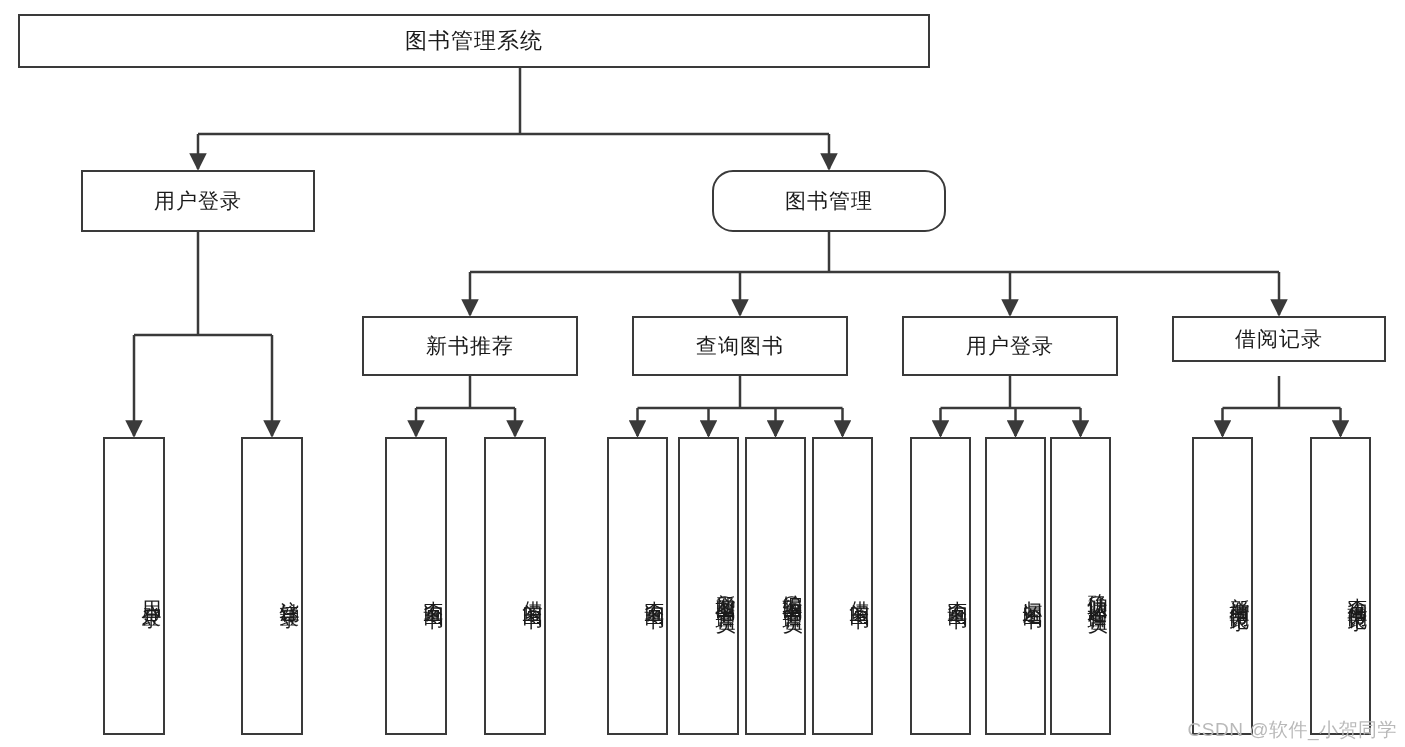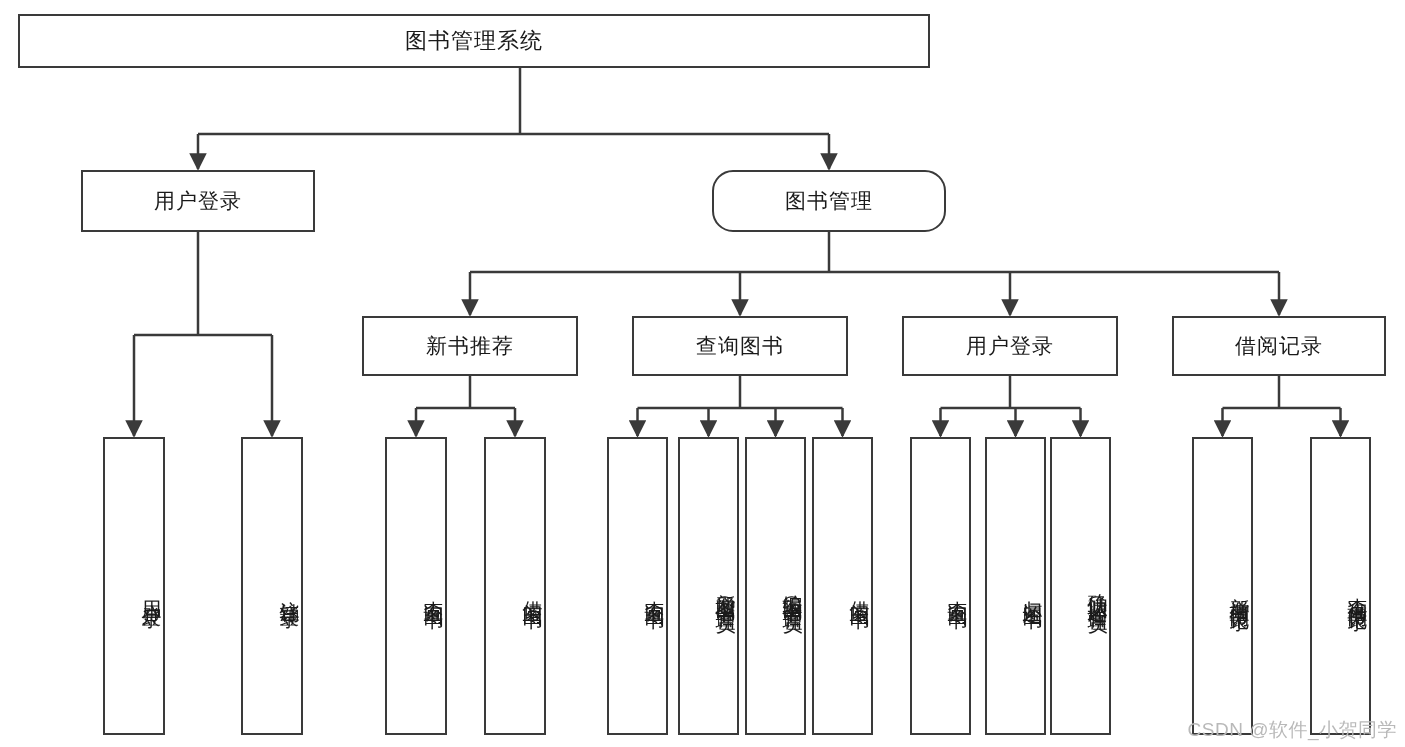--- a/index.html
+++ b/index.html
@@ -87,21 +87,21 @@
       </div>
       <div class="node h" style="left: 362px; top: 316px; width: 216px; height: 60px; border-color: rgb(58, 58, 58); background: rgb(255, 255, 255); color: rgb(26, 26, 26);">
         <span class="txt">新书推荐</span>
       </div>
       <div class="node h" style="left: 632px; top: 316px; width: 216px; height: 60px; border-color: rgb(58, 58, 58); background: rgb(255, 255, 255); color: rgb(26, 26, 26);">
         <span class="txt">查询图书</span>
       </div>
       <div class="node h" style="left: 902px; top: 316px; width: 216px; height: 60px; border-color: rgb(58, 58, 58); background: rgb(255, 255, 255); color: rgb(26, 26, 26);">
         <span class="txt">用户登录</span>
       </div>
-      <div class="node h" style="left: 1172px; top: 316px; width: 214px; height: 60px; border-color: rgb(58, 58, 58); background: rgb(255, 255, 255); color: rgb(26, 26, 26);">
+      <div class="node h" style="left: 1172px; top: 316px; width: 214px; height: 46px; border-color: rgb(58, 58, 58); background: rgb(255, 255, 255); color: rgb(26, 26, 26);">
         <span class="txt">借阅记录</span>
       </div>
       <div class="node leaf" style="left: 103px; top: 437px; width: 62px; height: 298px; border-color: rgb(58, 58, 58); background: rgb(255, 255, 255); color: rgb(26, 26, 26);">
         <span class="txt">用户登录</span>
       </div>
       <div class="node leaf" style="left: 241px; top: 437px; width: 62px; height: 298px; border-color: rgb(58, 58, 58); background: rgb(255, 255, 255); color: rgb(26, 26, 26);">
         <span class="txt">注销登录</span>
       </div>
       <div class="node leaf" style="left: 385px; top: 437px; width: 62px; height: 298px; border-color: rgb(58, 58, 58); background: rgb(255, 255, 255); color: rgb(26, 26, 26);">
         <span class="txt">查询图书</span>

